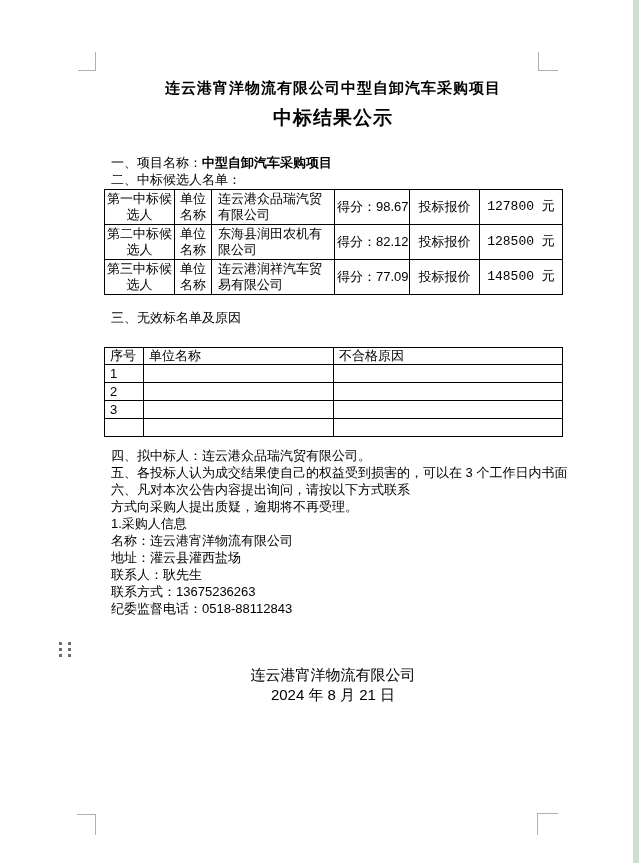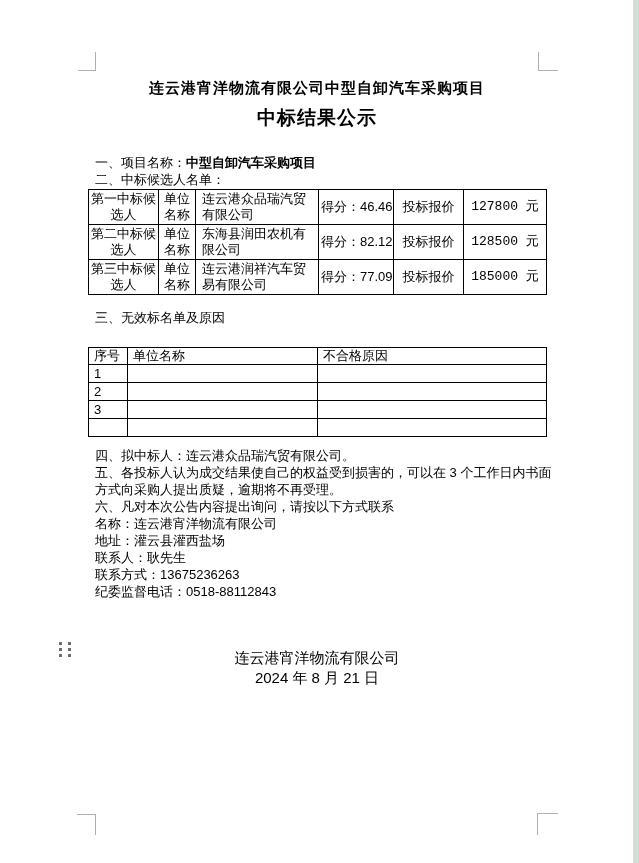--- a/index.html
+++ b/index.html
@@ -17,21 +17,21 @@
   .crop { position:absolute; }
   .crop-tl { left:78px; top:52px; width:18px; height:19px;
     border-right:1px solid #b0b0b0; border-bottom:1px solid #b0b0b0; }
   .crop-tr { left:538px; top:52px; width:20px; height:19px;
     border-left:1px solid #b0b0b0; border-bottom:1px solid #b0b0b0; }
   .crop-bl { left:77px; top:814px; width:19px; height:21px;
     border-right:1px solid #b0b0b0; border-top:1px solid #b0b0b0; }
   .crop-br { left:537px; top:813px; width:21px; height:22px;
     border-left:1px solid #b0b0b0; border-top:1px solid #b0b0b0; }
 
-  .content { position:absolute; left:88px; top:71px; width:458px; }
+  .content { position:absolute; left:104px; top:71px; width:458px; }
 
   .doc-title {
     margin-top:7px; font-size:15px; line-height:19px; font-weight:bold;
     text-align:center; letter-spacing:1px;
   }
   .doc-subtitle {
     margin-top:11px; font-size:19px; line-height:19px; font-weight:bold;
     text-align:center; letter-spacing:1px;
   }
   .line {
@@ -95,39 +95,39 @@
     <div class="line sec1"><span>一、项目名称：</span><span class="bold">中型自卸汽车采购项目</span></div>
 
     <div class="line">二、中标候选人名单：</div>
 
     <table class="tbl-candidates">
       <tbody>
           <tr>
         <td class="c-rank">第一中标候选人</td>
         <td class="c-unit">单位名称</td>
         <td class="c-company">连云港众品瑞汽贸有限公司</td>
-        <td class="c-score">得分：46.46</td>
+        <td class="c-score">得分：98.67</td>
         <td class="c-bid">投标报价</td>
         <td class="c-price">127800 元</td>
       </tr>
       <tr>
         <td class="c-rank">第二中标候选人</td>
         <td class="c-unit">单位名称</td>
         <td class="c-company">东海县润田农机有限公司</td>
         <td class="c-score">得分：82.12</td>
         <td class="c-bid">投标报价</td>
         <td class="c-price">128500 元</td>
       </tr>
       <tr>
         <td class="c-rank">第三中标候选人</td>
         <td class="c-unit">单位名称</td>
         <td class="c-company">连云港润祥汽车贸易有限公司</td>
         <td class="c-score">得分：77.09</td>
         <td class="c-bid">投标报价</td>
-        <td class="c-price">185000 元</td>
+        <td class="c-price">148500 元</td>
       </tr>
     </tbody>
       </table>
 
     <div class="line sec3">三、无效标名单及原因</div>
 
     <table class="tbl-invalid">
       <tbody>
           <tr class="hrow">
         <td class="i-no">序号</td>
@@ -153,22 +153,23 @@
         <td class="i-no"></td>
         <td class="i-company"></td>
         <td class="i-reason"></td>
       </tr>
     </tbody>
       </table>
 
     <div class="after-tables">
       <div class="line">四、拟中标人：连云港众品瑞汽贸有限公司。</div>
       <div class="line">五、各投标人认为成交结果使自己的权益受到损害的，可以在 3 个工作日内书面</div>
+      <div class="line">六、凡对本次公告内容提出询问，请按以下方式联系</div>
       <div class="line">方式向采购人提出质疑，逾期将不再受理。</div>
-      <div class="line">六、凡对本次公告内容提出询问，请按以下方式联系</div>
+      <div class="line">1.采购人信息</div>
       <div class="line">名称：连云港宵洋物流有限公司</div>
       <div class="line">地址：灌云县灌西盐场</div>
       <div class="line">联系人：耿先生</div>
       <div class="line">联系方式：13675236263</div>
       <div class="line">纪委监督电话：0518-88112843</div>
     </div>
 
     <div class="signature">
       <div>连云港宵洋物流有限公司</div>
       <div>2024 年 8 月 21 日</div>

